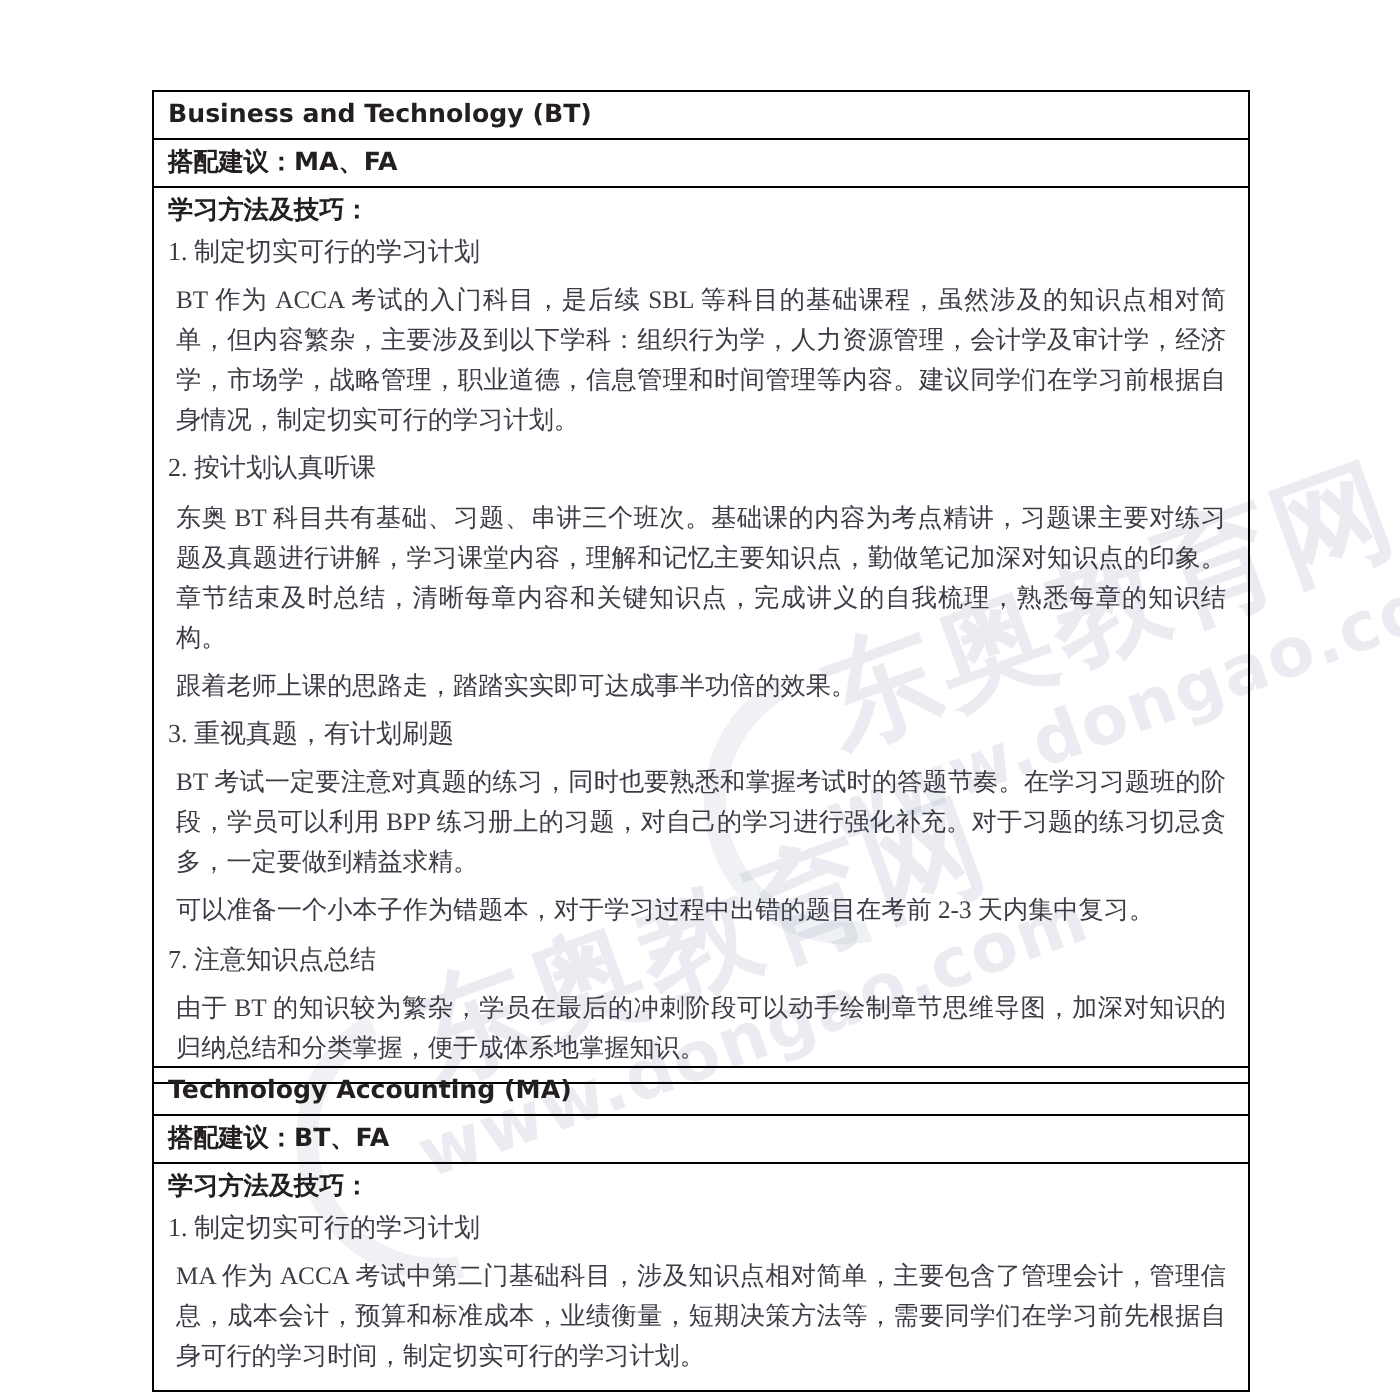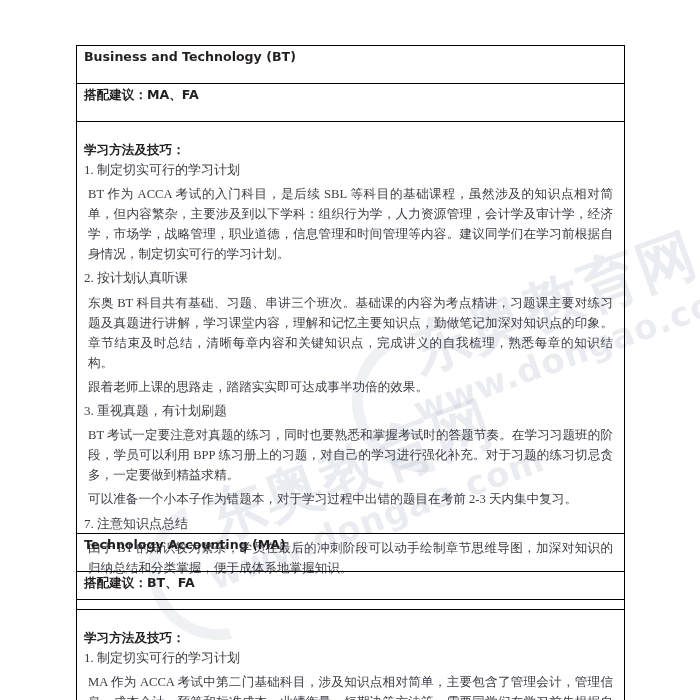--- a/index.html
+++ b/index.html
@@ -52,45 +52,45 @@
   }
   table.sub {
     position: absolute;
     left: 76px;
     width: 549px;
     border-collapse: collapse;
     table-layout: fixed;
   }
   table.sub td {
     border: 1.2px solid #000000;
-    padding: 2px 7px 17px 7px;
+    padding: 2px 7px 3px 7px;
     vertical-align: top;
   }
   td.hdr {
     font-family: "DejaVu Sans", "Liberation Sans", sans-serif;
     font-weight: bold;
     font-size: 12.6px;
     line-height: 17px;
     color: #231f20;
     height: 18px;
   }
   td.body-cell {
     font-size: 12.6px;
     line-height: 20.1px;
     color: #3c3c46;
     padding-top: 3px;
     padding-bottom: 4px;
   }
   .sec-title {
-    font-family: Liberation Sans, sans-serif;
+    font-family: Liberation Mono, monospace;
     font-weight: bold;
     font-size: 12.6px;
     line-height: 20px;
     color: #231f20;
-    margin: 16px 0 0 0;
+    margin: 0 0 0 0;
   }
   .num-line {
     margin: 0;
     font-size: 13px;
     line-height: 20.1px;
     color: #3c3c46;
   }
   .para {
     margin: 4px;
     font-size: 12.6px;

